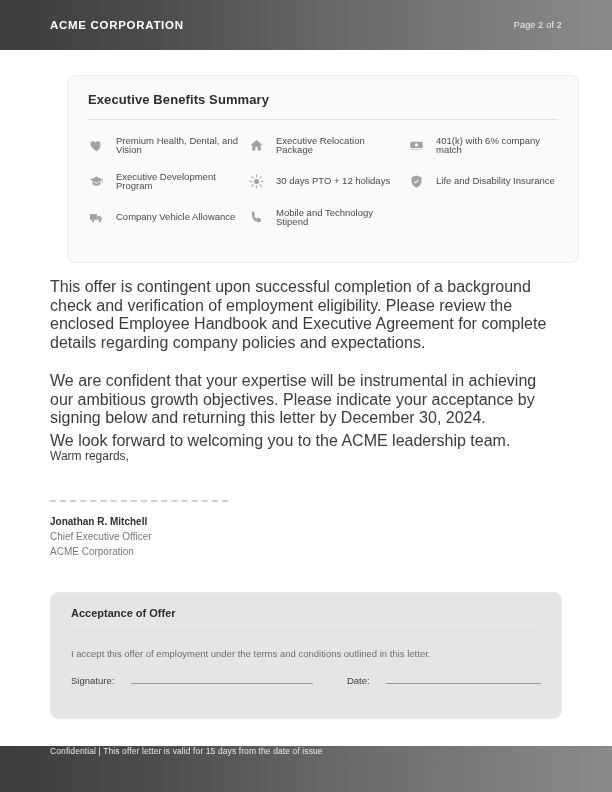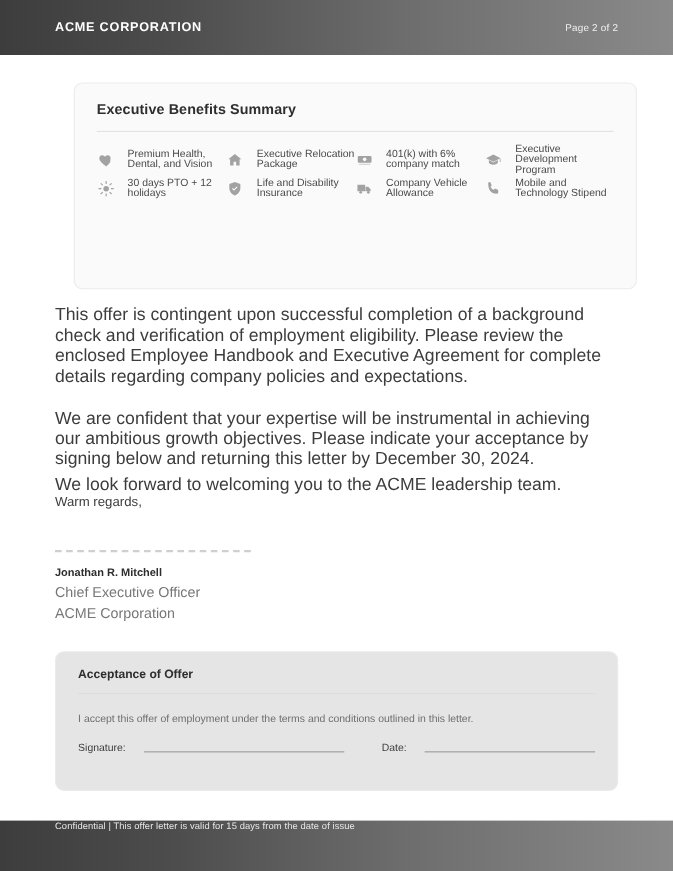--- a/index.html
+++ b/index.html
@@ -65,23 +65,24 @@
   }
   .card-divider {
     margin-top: 12px;
     height: 1px;
     background: #e2e2e2;
     width: 100%;
   }
   .benefits-grid {
     margin-top: 12px;
     display: grid;
-    grid-template-columns: 1fr 1fr 1fr 1fr;
+    grid-template-columns: 1fr 1fr 1fr;
     column-gap: 0px;
     row-gap: 0px;
+    gap: 10px;
   }
   .benefit-row {
     display: flex;
     align-items: center;
     height: 26px;
   }
   .benefit-icon {
     width: 16px;
     height: 16px;
     flex: 0 0 16px;
@@ -134,21 +135,21 @@
     height: 0;
   }
   .sig-name {
     margin-top: 14px;
     font-size: 10px;
     font-weight: bold;
     color: #2e2e2e;
   }
   .sig-role, .sig-company {
     margin-top: 4px;
-    font-size: 13px;
+    font-size: 10px;
     color: #777777;
   }
 
   
   .acceptance-box {
     position: absolute;
     left: 50px;
     top: 592px;
     width: 512px;
     height: 127px;

